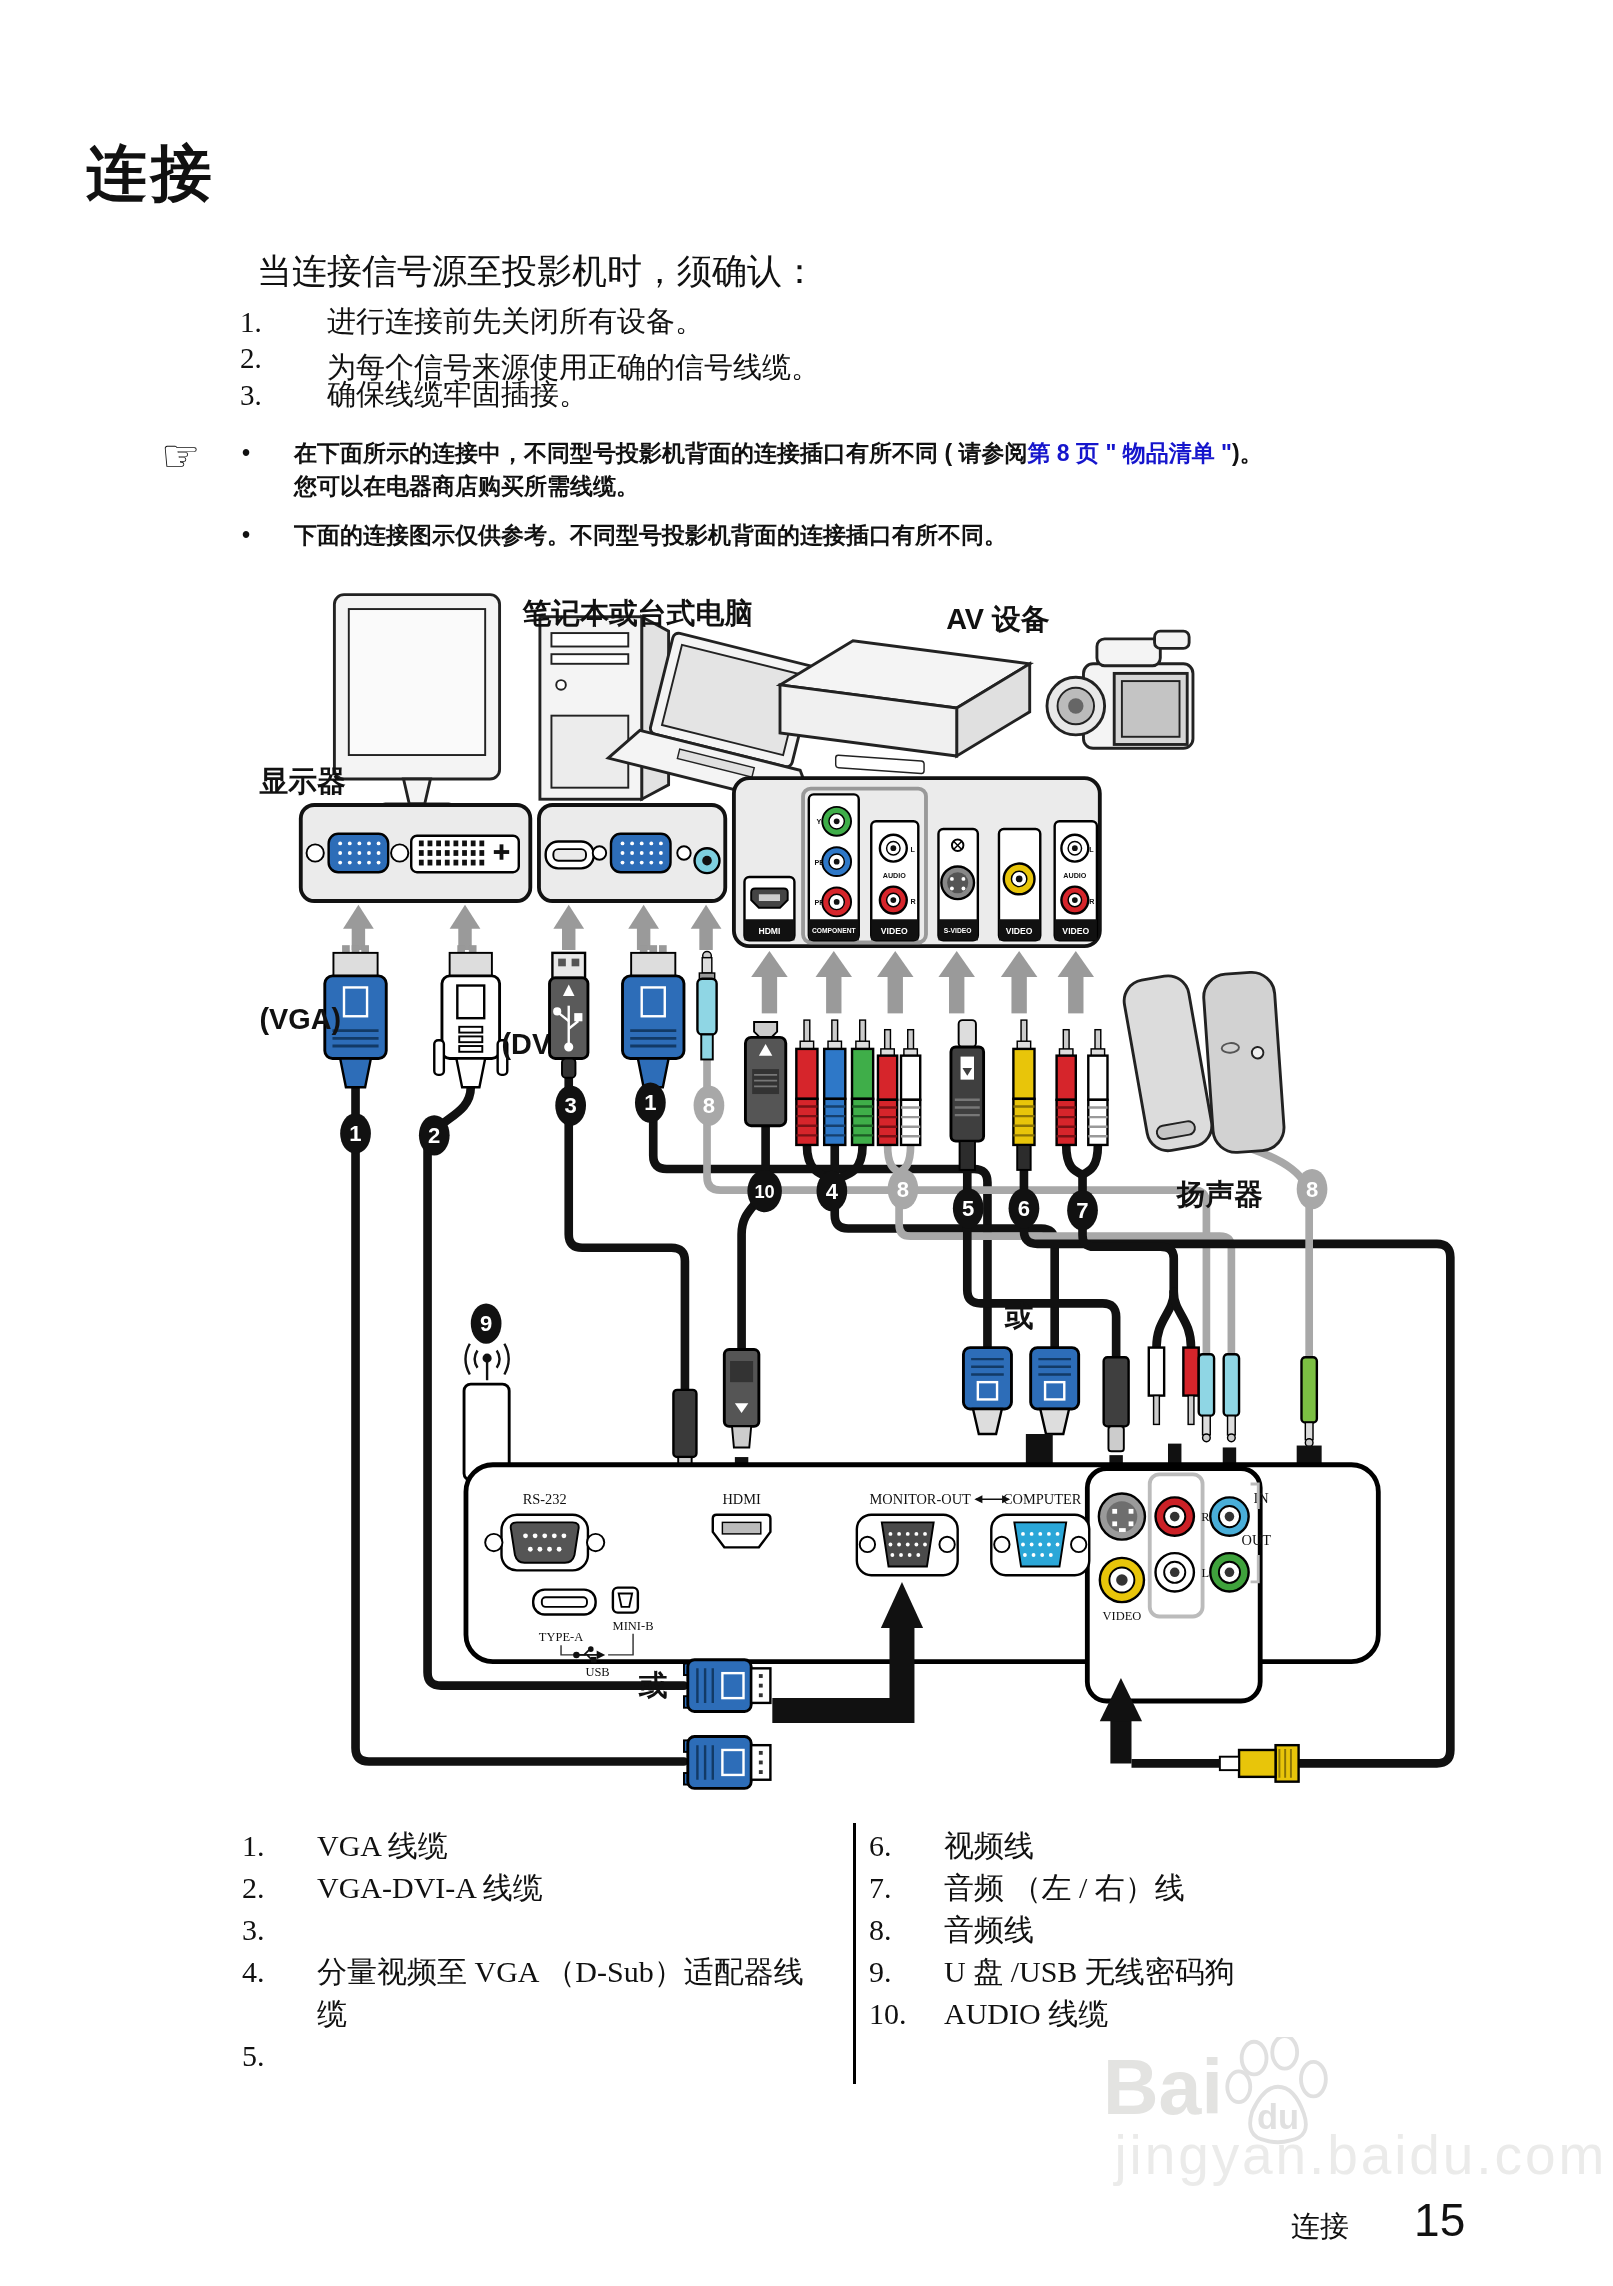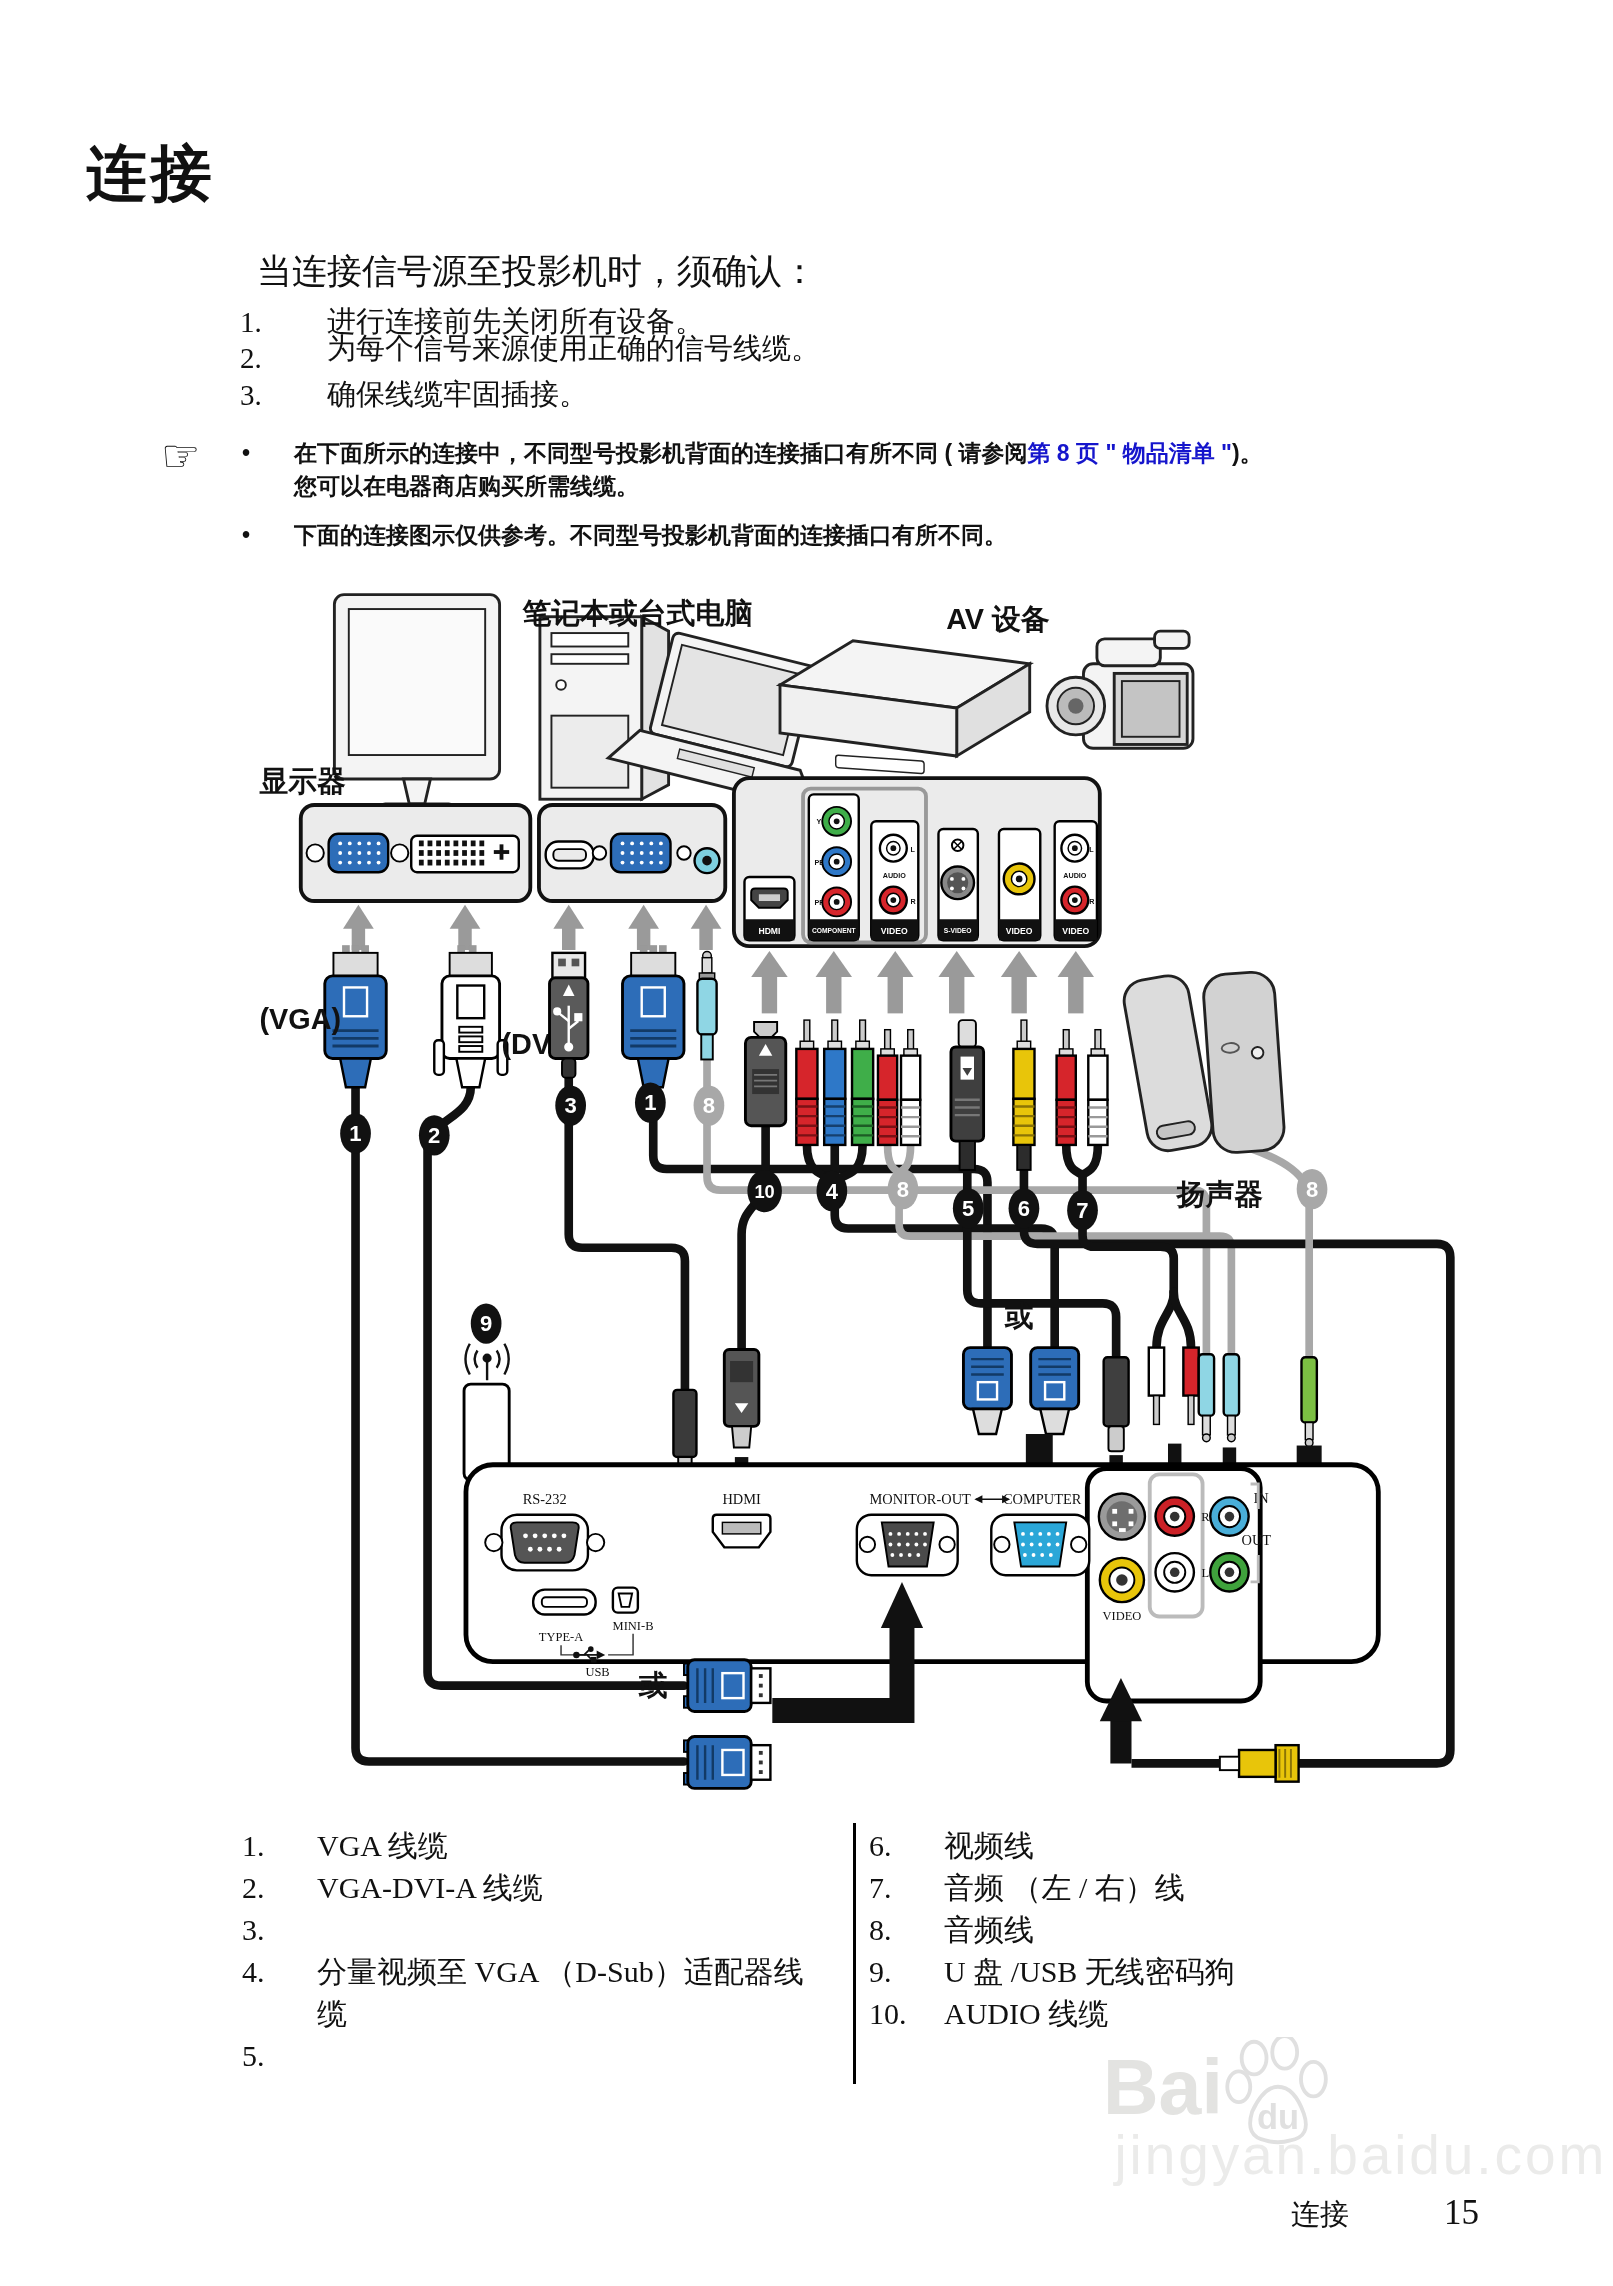--- a/index.html
+++ b/index.html
@@ -15,21 +15,21 @@
   .nb{font-size:23px;font-weight:bold;line-height:32px;}
   .nb .dot{position:absolute;left:242px;}
   .nb .tx{position:absolute;left:294px;white-space:nowrap;}
   .blue{color:#1515cc;}
   
   .clist{font-family:"Liberation Serif",serif;font-size:30px;line-height:42px;}
   .clist .row{display:flex;}
   .clist .num{width:75px;flex:none;}
   #divider{left:853px;top:1823px;width:2.9px;height:261px;background:#000;}
   #footer{left:1291px;top:2193px;font-size:29px;z-index:5;}
-  #footer .pg{font-size:35px;margin-left:87px;font-family:Liberation Serif, serif;}
+  #footer .pg{font-size:46px;margin-left:57px;}
   
   #wm{left:1103px;top:2037px;width:461px;z-index:1;color:#e3e3e1;}
   #wm .r1{display:flex;align-items:center;font-size:77px;font-weight:bold;}
   #wm .r2{font-size:55px;letter-spacing:2.9px;color:#ebebea;margin-top:-15.4px;margin-left:11.5px;}
   
   .k{stroke:#111;stroke-width:9;fill:none;stroke-linecap:round;stroke-linejoin:round}
   .g{stroke:#a8a8a8;stroke-width:8;fill:none;stroke-linecap:round;stroke-linejoin:round}
   .pnl{fill:#fff;stroke:#000;stroke-width:5}
   .avp{fill:#ebebeb;stroke:#111;stroke-width:4}
   .wg{fill:#fff;stroke:#000;stroke-width:2.5}
@@ -55,21 +55,21 @@
 
   <div id="title" class="abs">连接</div>
   <div id="lead" class="abs">当连接信号源至投影机时，须确认：</div>
 
   <div class="step">
     <span class="n abs" style="top:306px">1.</span>
     <span class="t abs" style="top:302px">进行连接前先关闭所有设备。</span>
   </div>
   <div class="step">
     <span class="n abs" style="top:342px">2.</span>
-    <span class="t abs" style="top:329px">为每个信号来源使用正确的信号线缆。</span>
+    <span class="t abs" style="top:348px">为每个信号来源使用正确的信号线缆。</span>
   </div>
   <div class="step">
     <span class="n abs" style="top:379px">3.</span>
     <span class="t abs" style="top:375px">确保线缆牢固插接。</span>
   </div>
 
   <div id="noteicon" class="abs">☞</div>
   <div class="nb">
     <span class="dot abs" style="top:437px">•</span>
     <span class="tx abs" style="top:437px"><span>在下面所示的连接中，不同型号投影机背面的连接插口有所不同 ( 请参阅</span><span class="blue">第 8 页 " 物品清单 "</span><span>)。</span></span>

